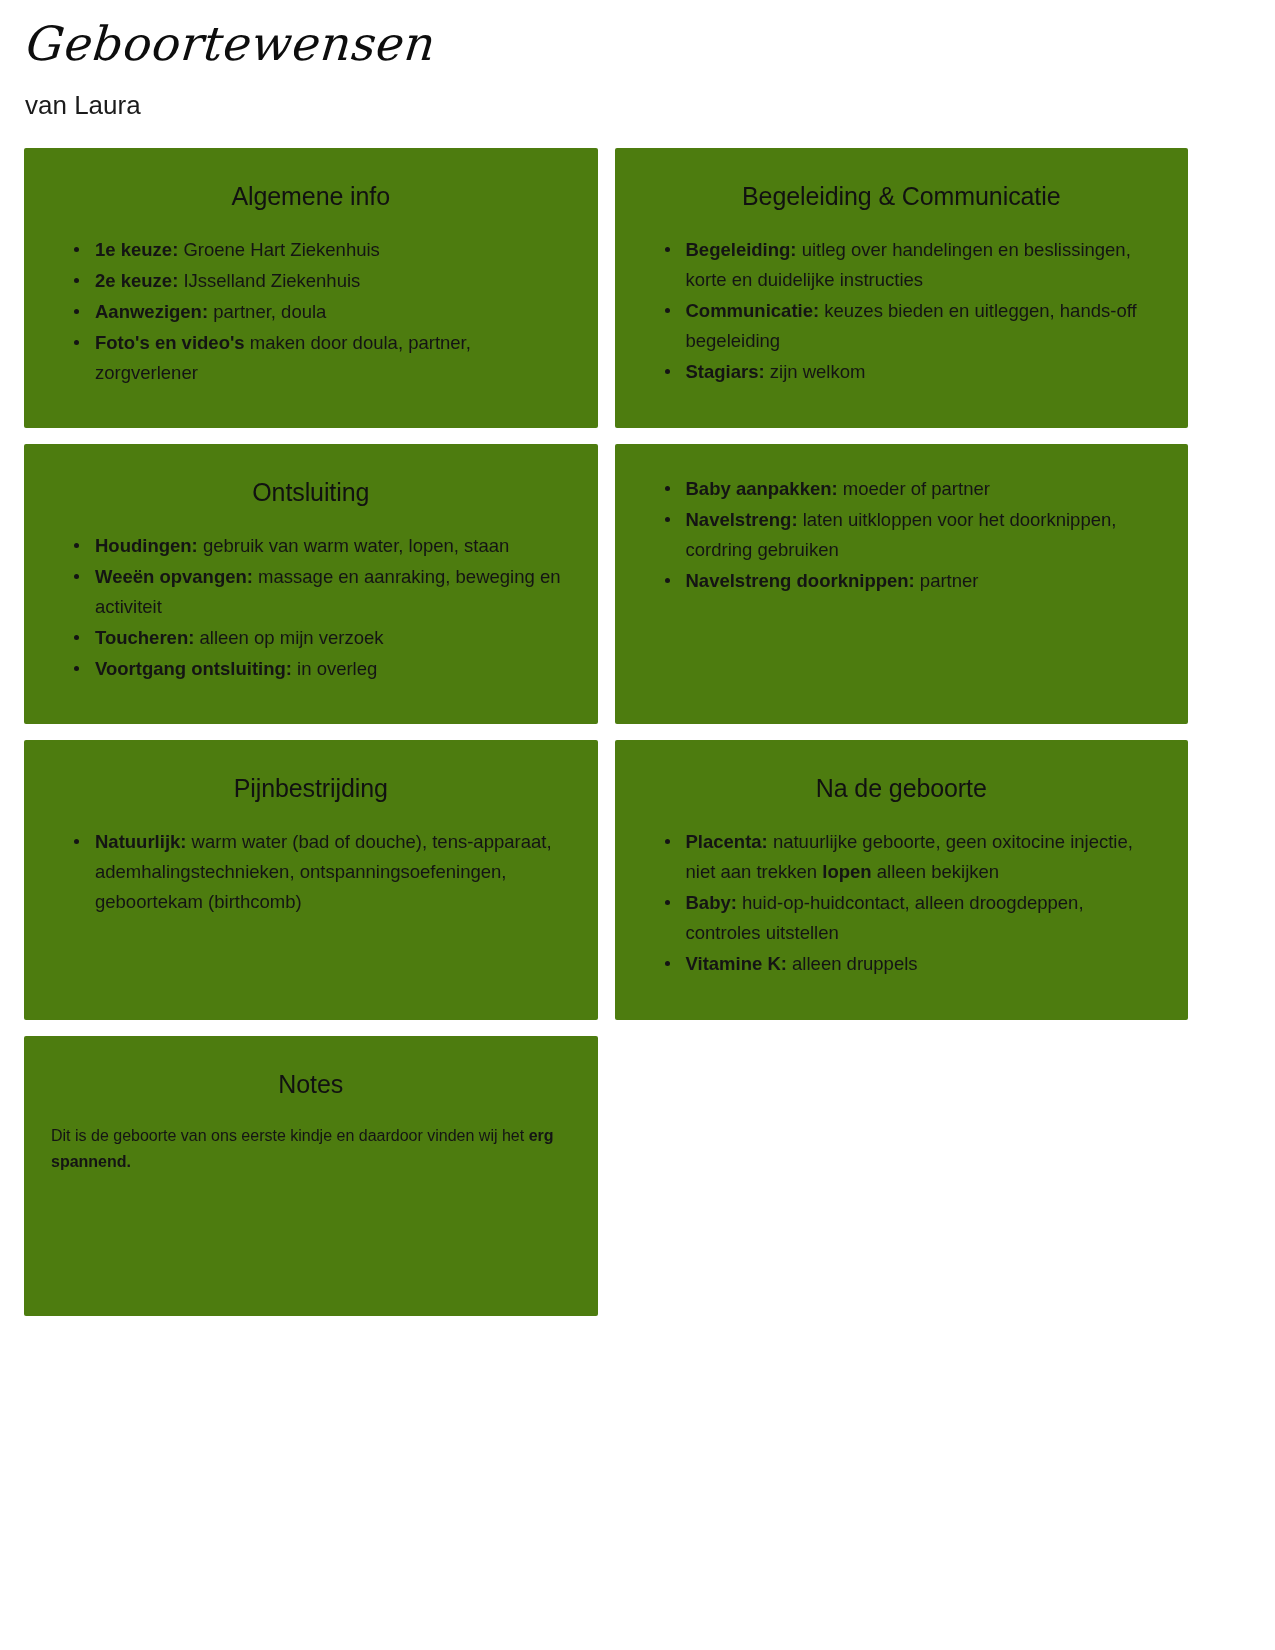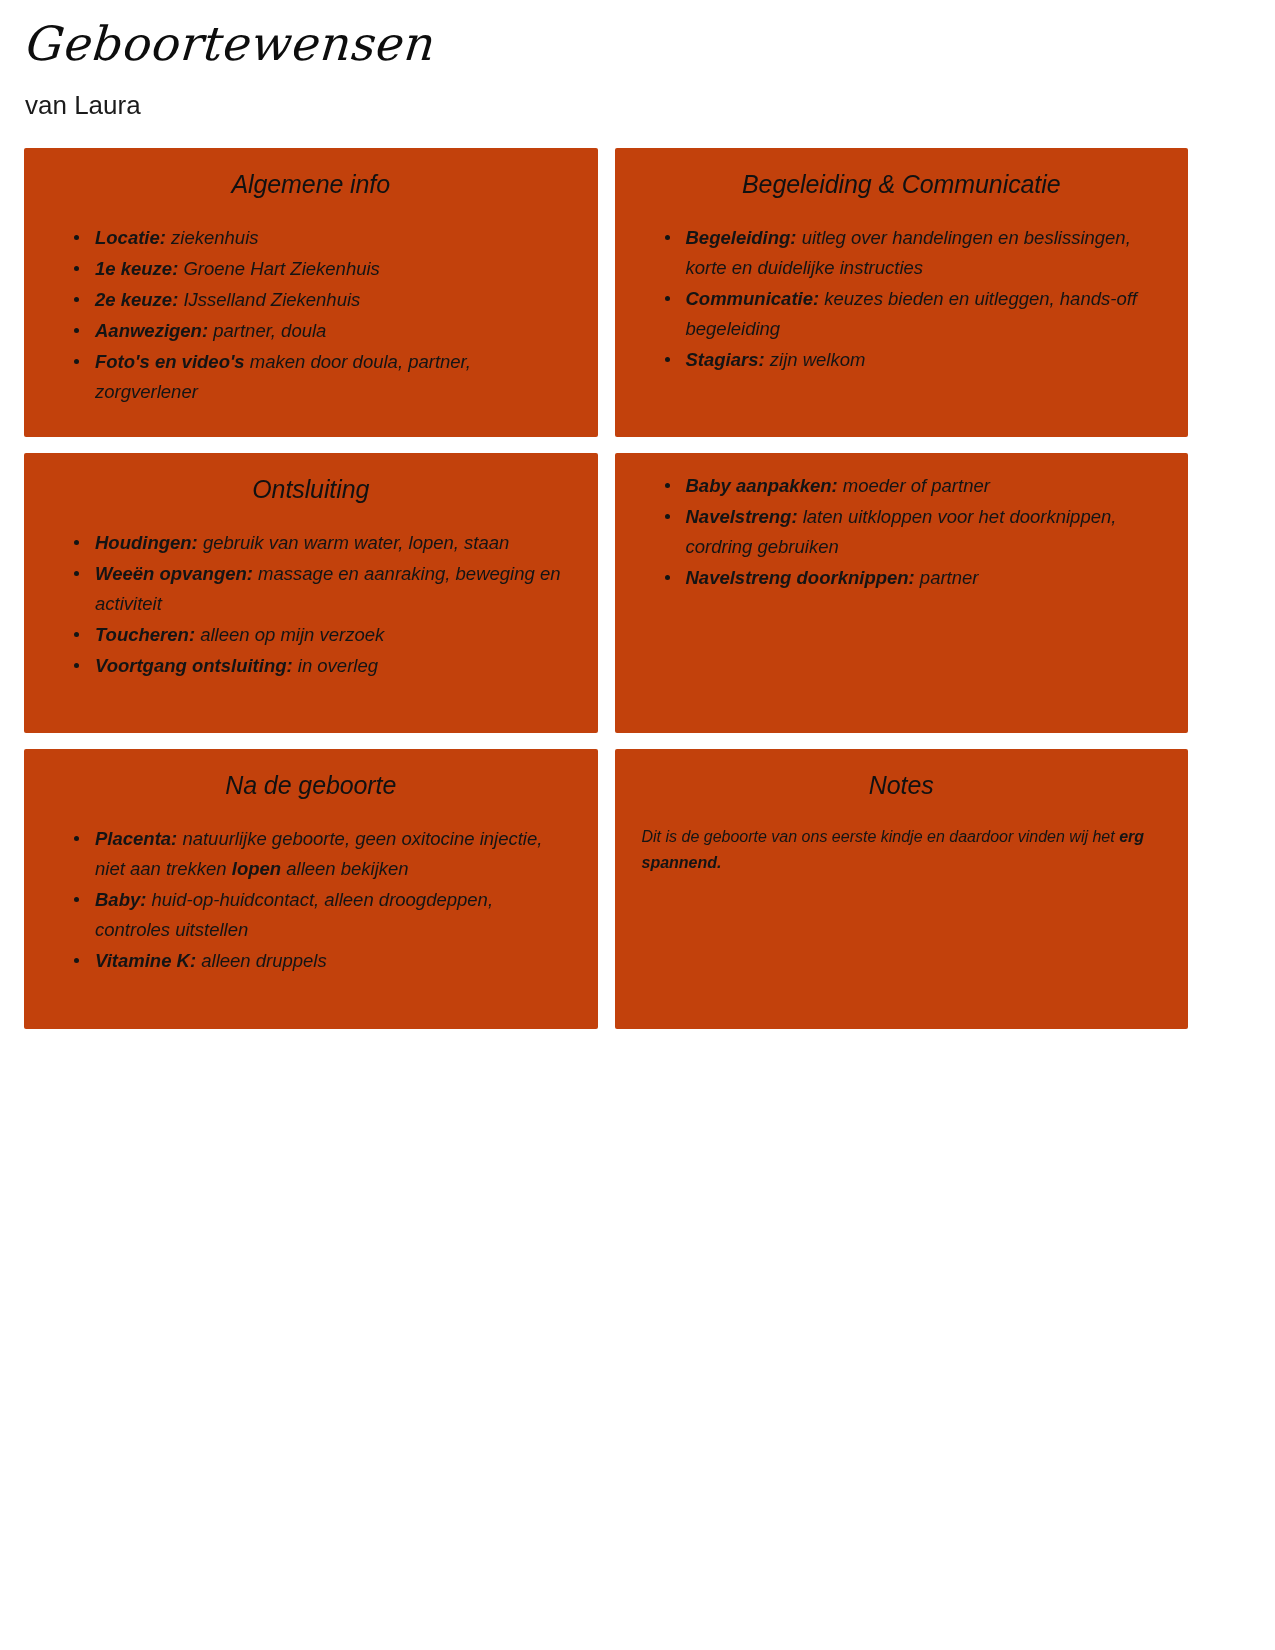--- a/index.html
+++ b/index.html
@@ -48,26 +48,25 @@
   .grid {
     margin: 26px 0 0 0;
     padding: 0 87px 0 24px;
     display: grid;
     grid-template-columns: 1fr 1fr;
     column-gap: 17px;
     row-gap: 16px;
     box-sizing: border-box;
   }
   .card {
-    background: #c2410c;
+    background: #4d7c0f;
     border-radius: 2px;
     box-sizing: border-box;
-    padding: 18px 26px 30px 26px;
+    padding: 30px 26px 30px 26px;
     min-height: 280px;
-    font-style: italic;
   }
   .card-title {
     text-align: center;
     font-size: 25px;
     line-height: 1.25;
     font-weight: 400;
     color: #111111;
     margin: 3px 0 22px 0;
     letter-spacing: -0.1px;
   }
@@ -115,21 +114,20 @@
 
   <div class="header">
     <div class="doc-title">Geboortewensen</div>
     <div class="doc-subtitle">van Laura</div>
   </div>
 
   <div class="grid" id="card-grid">
       <div class="card">
         <div class="card-title">Algemene info</div>
         <ul class="card-list">
-          <li><b>Locatie:</b><span> ziekenhuis</span></li>
           <li><b>1e keuze:</b><span> Groene Hart Ziekenhuis</span></li>
           <li><b>2e keuze:</b><span> IJsselland Ziekenhuis</span></li>
           <li><b>Aanwezigen:</b><span> partner, doula</span></li>
           <li><b>Foto's en video's</b><span> maken door doula, partner, zorgverlener</span></li>
         </ul>
       </div>
       <div class="card">
         <div class="card-title">Begeleiding &amp; Communicatie</div>
         <ul class="card-list">
           <li><b>Begeleiding:</b><span> uitleg over handelingen en beslissingen, korte en duidelijke instructies</span></li>
@@ -147,20 +145,26 @@
         </ul>
       </div>
       <div class="card">
         <ul class="card-list">
           <li><b>Baby aanpakken:</b><span> moeder of partner</span></li>
           <li><b>Navelstreng:</b><span> laten uitkloppen voor het doorknippen, cordring gebruiken</span></li>
           <li><b>Navelstreng doorknippen:</b><span> partner</span></li>
         </ul>
       </div>
       <div class="card">
+        <div class="card-title">Pijnbestrijding</div>
+        <ul class="card-list">
+          <li><b>Natuurlijk:</b><span> warm water (bad of douche), tens-apparaat, ademhalingstechnieken, ontspanningsoefeningen, geboortekam (birthcomb)</span></li>
+        </ul>
+      </div>
+      <div class="card">
         <div class="card-title">Na de geboorte</div>
         <ul class="card-list">
           <li><b>Placenta:</b><span> natuurlijke geboorte, geen oxitocine injectie, niet aan trekken </span><b>lopen</b><span> alleen bekijken</span></li>
           <li><b>Baby:</b><span> huid-op-huidcontact, alleen droogdeppen, controles uitstellen</span></li>
           <li><b>Vitamine K:</b><span> alleen druppels</span></li>
         </ul>
       </div>
       <div class="card notes-card">
         <div class="card-title">Notes</div>
         <p class="note-text"><span>Dit is de geboorte van ons eerste kindje en daardoor vinden wij het </span><b>erg spannend.</b><span></span></p>

